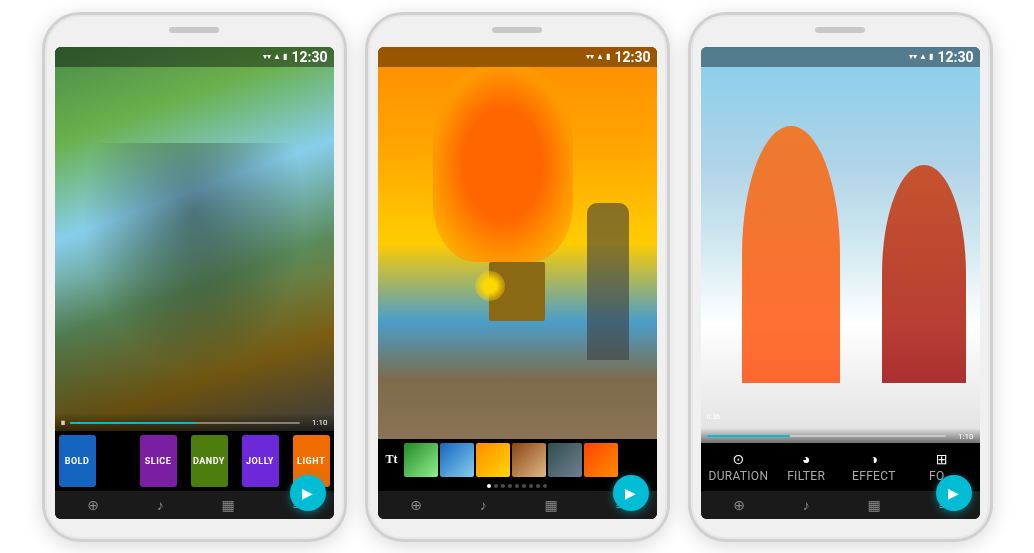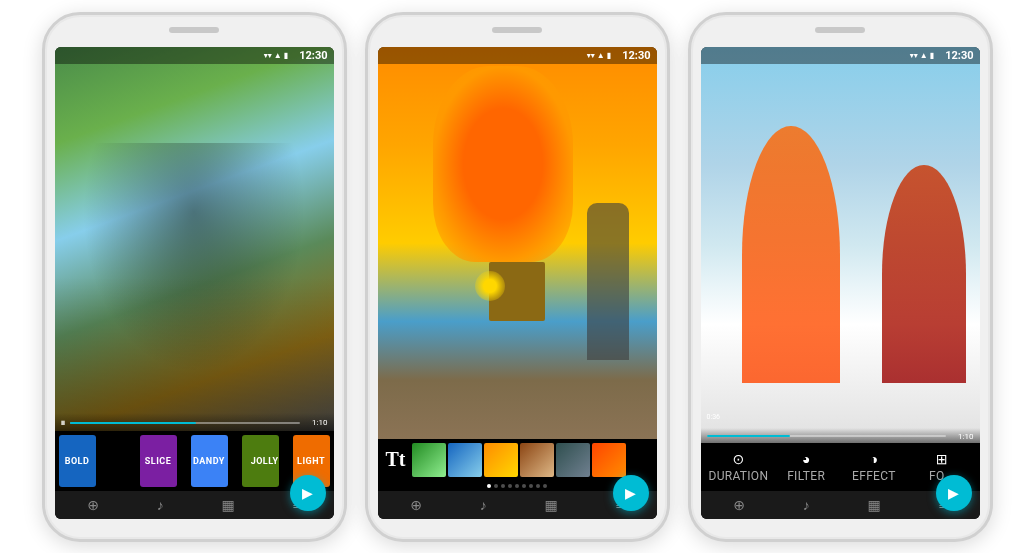--- a/index.html
+++ b/index.html
@@ -69,23 +69,23 @@
       position: absolute;
       top: 32px;
       left: 10px;
       right: 10px;
       z-index: 5;
       border-radius: 6px 6px 0 0;
     }
 
     .status-time {
       color: white;
-      font-size: 11px;
+      font-size: 14px;
       font-weight: bold;
-      margin-left: 11px;
+      margin-left: 4px;
     }
 
     .status-icons {
       display: flex;
       align-items: center;
       gap: 2px;
     }
 
     .status-icon {
       color: white;
@@ -193,22 +193,22 @@
       font-size: 9px;
       font-weight: bold;
       color: white;
       letter-spacing: 0.5px;
       text-transform: uppercase;
       cursor: pointer;
     }
 
     .filter-bold { background: #1565C0; }
     .filter-slice { background: #7B1FA2; margin-left: 30px; }
-    .filter-dandy { background: #3b82f6; align-items: center; }
-    .filter-jolly { background: #4d7c0f; justify-content: flex-end; }
+    .filter-dandy { background: #4d7c0f; align-items: center; }
+    .filter-jolly { background: #6d28d9; }
     .filter-light { background: #EF6C00; }
 
     
     .bottom-toolbar {
       background: #1a1a1a;
       display: flex;
       align-items: center;
       justify-content: space-around;
       padding: 6px 4px;
       position: relative;
@@ -249,21 +249,21 @@
 
     .text-icon-area {
       display: flex;
       align-items: center;
       justify-content: center;
       padding: 4px;
     }
 
     .tt-icon {
       color: white;
-      font-size: 20px;
+      font-size: 12px;
       font-weight: bold;
       font-family: serif;
     }
 
     .thumb {
       width: 34px;
       height: 34px;
       border-radius: 2px;
       flex-shrink: 0;
     }

